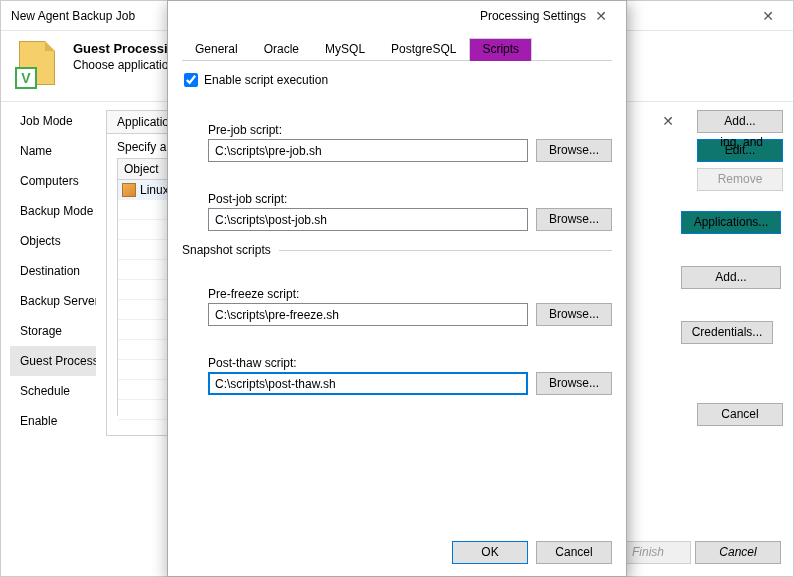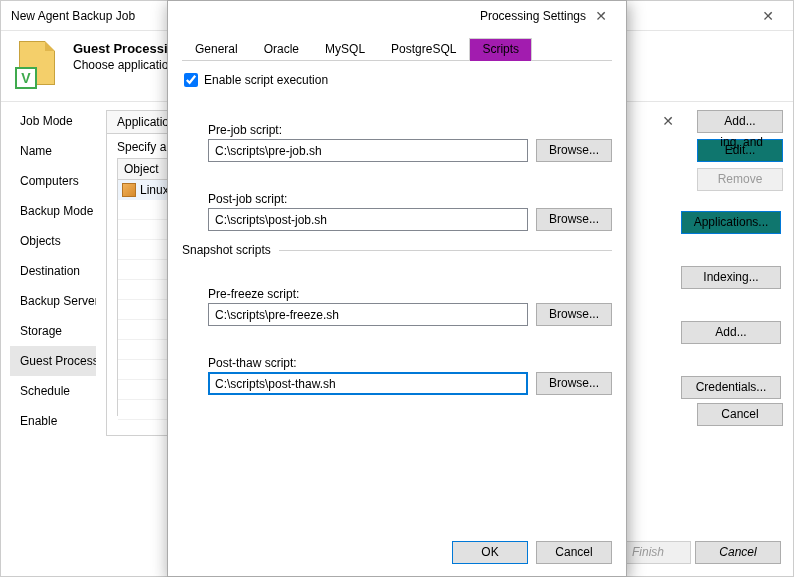--- a/index.html
+++ b/index.html
@@ -113,23 +113,22 @@
         <div class="btn">Cancel</div>
       </div>
     </div>
   </div>
 
   <span style="position:absolute; right:30px; top:134px;">ing, and</span>
   <button class="close-x mid-close">✕</button>
 
   <div style="position:absolute; right:12px; top:164px; display:flex; flex-direction:column; gap:32px;margin-top:46px;">
     <div class="btn sel" style="width:100px">Applications...</div>
-    <div class="btn" style="width:100px">Indexing...</div>
     <div class="btn" style="width:100px">Add...</div>
-    <div class="btn" style="width:100px">Credentials...</div>
+    <div class="btn" style="width:92px">Credentials...</div>
   </div>
 
   <div class="bottom-btns">
     <div class="btn disabled" style="width:76px">Finish</div>
     <div class="btn" style="width:76px">Cancel</div>
   </div>
 </div>
 
 <div class="modal">
   <div class="modal-title">

